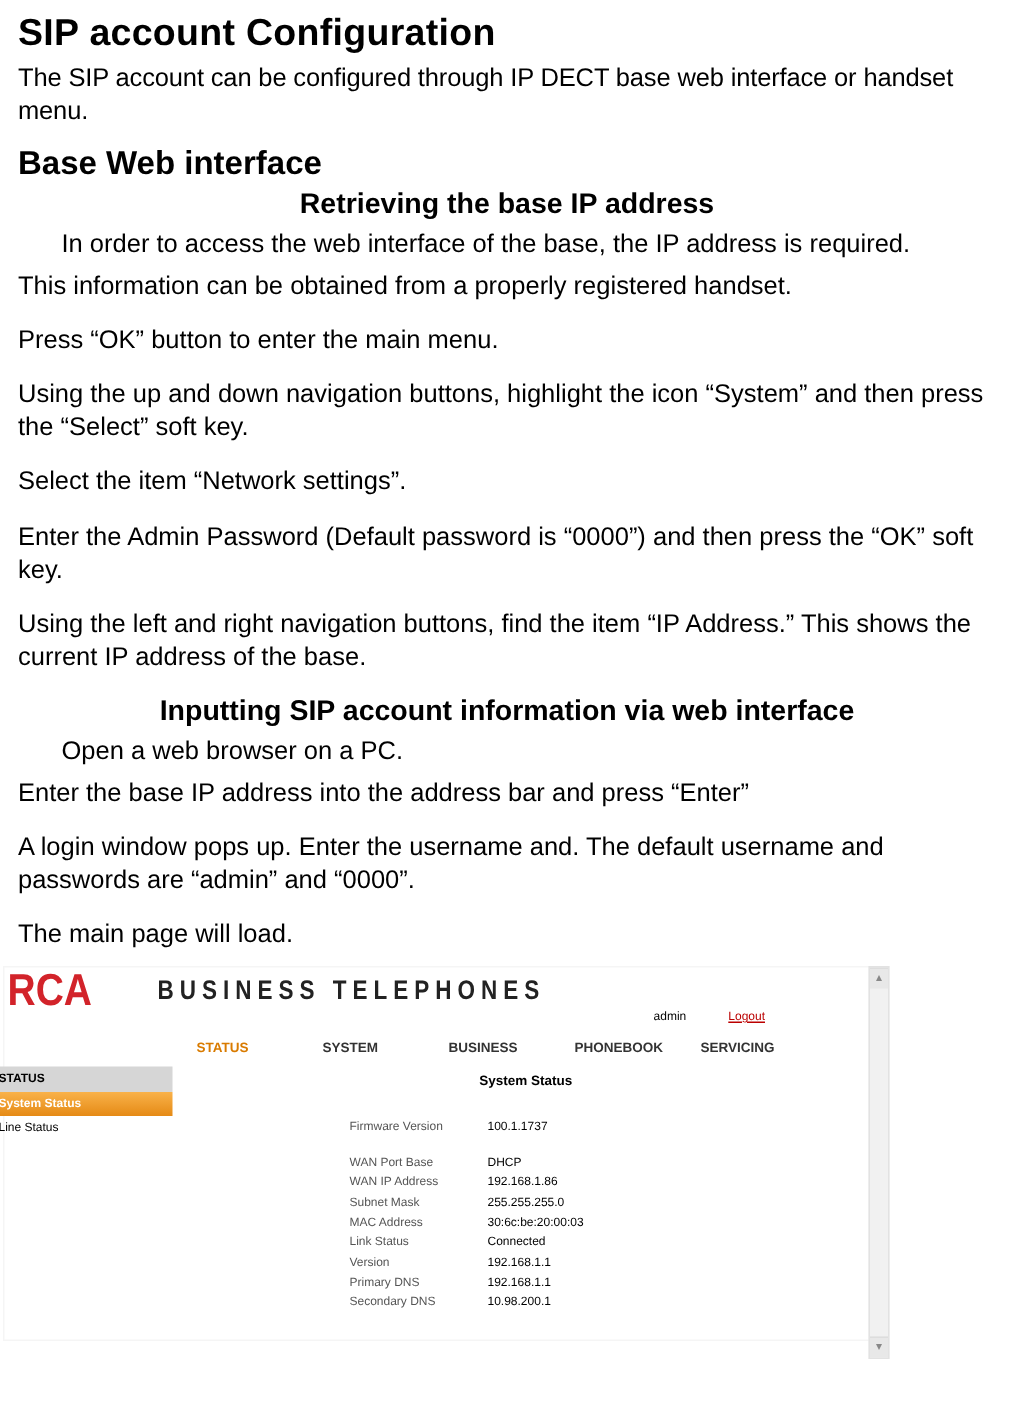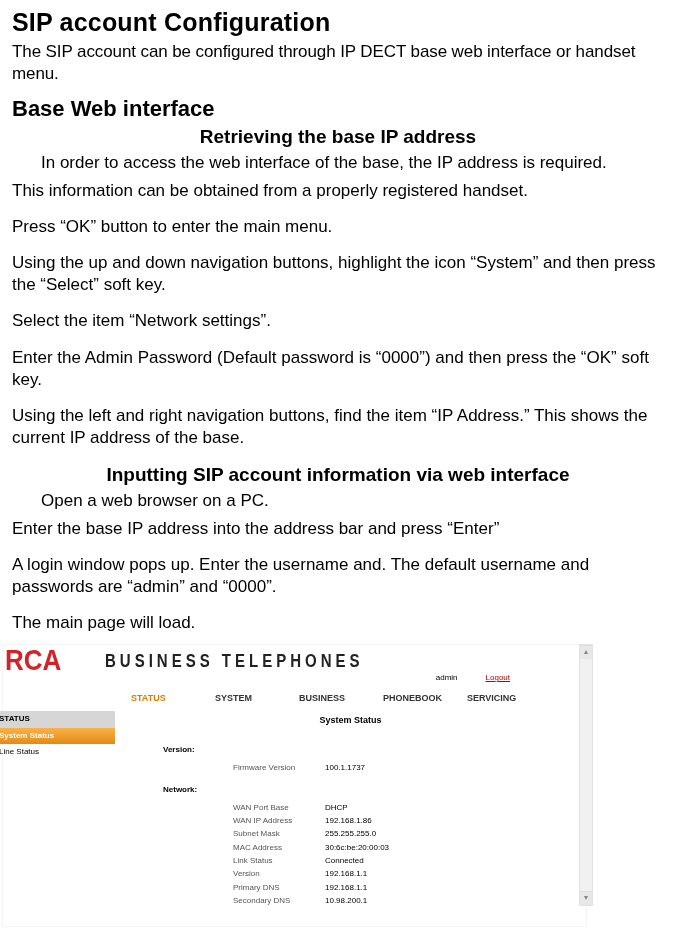--- a/index.html
+++ b/index.html
@@ -216,30 +216,28 @@
       <div class="nav-item">SERVICING</div>
     </div>
     <div class="mid">
       <div class="sidebar">
         <div class="sidebar-head">STATUS</div>
         <div class="sidebar-item active">System Status</div>
         <div class="sidebar-item">Line Status</div>
       </div>
       <div class="content">
         <div class="content-title">System Status</div>
-        <div class="section-label">Version:</div>
         <table class="kv">
           <tbody>
               <tr>
             <td class="k">Firmware Version</td>
             <td class="v">100.1.1737</td>
           </tr>
         </tbody>
           </table>
-        <div class="section-label">Network:</div>
         <table class="kv">
           <tbody>
               <tr>
                 <td class="k">WAN Port Base</td>
                 <td class="v">DHCP</td>
               </tr>
           <tr>
                 <td class="k">WAN IP Address</td>
                 <td class="v">192.168.1.86</td>
               </tr>

